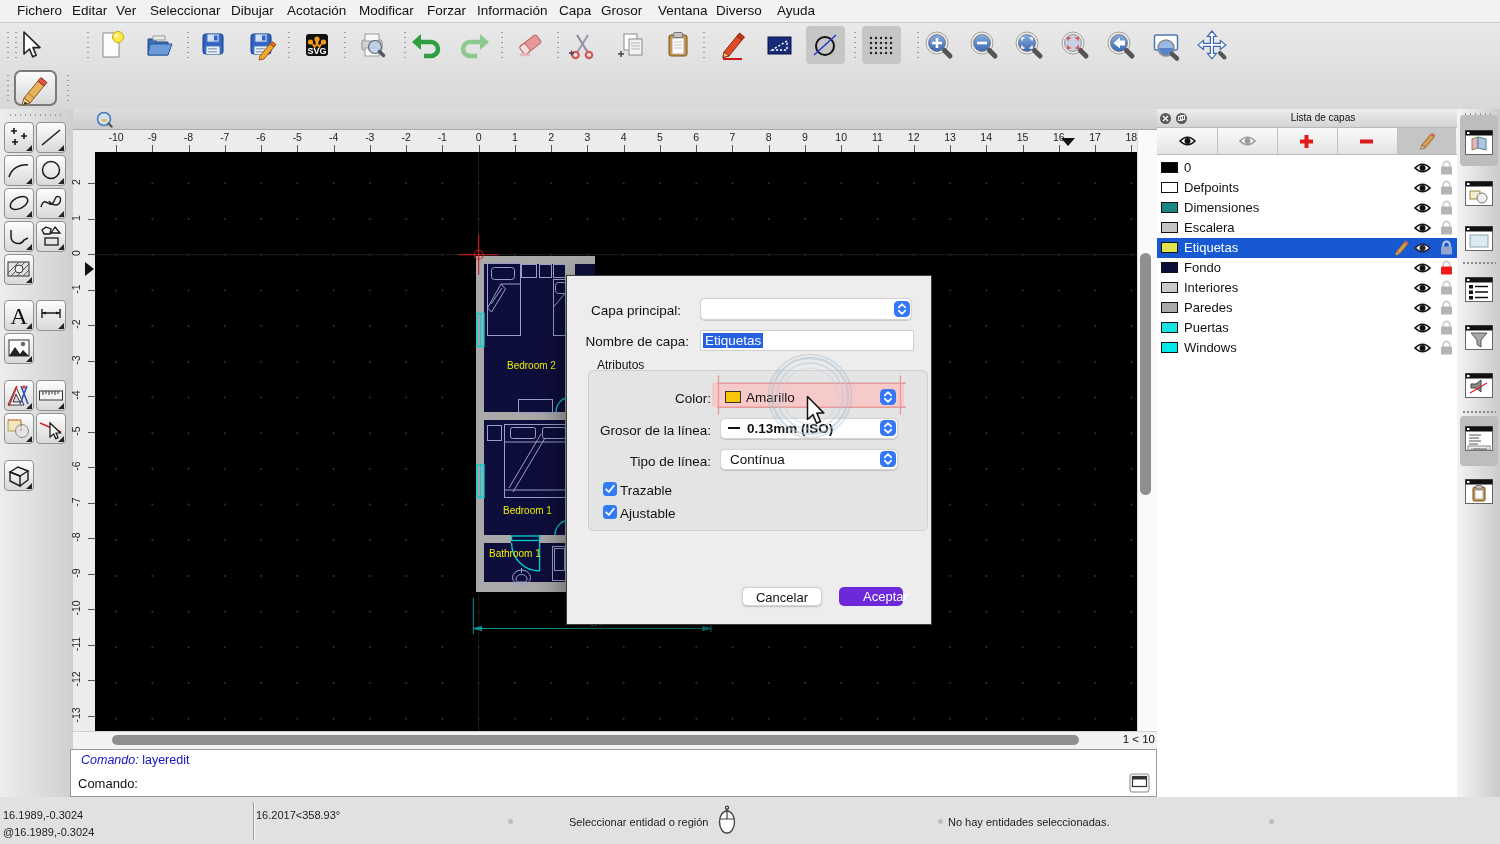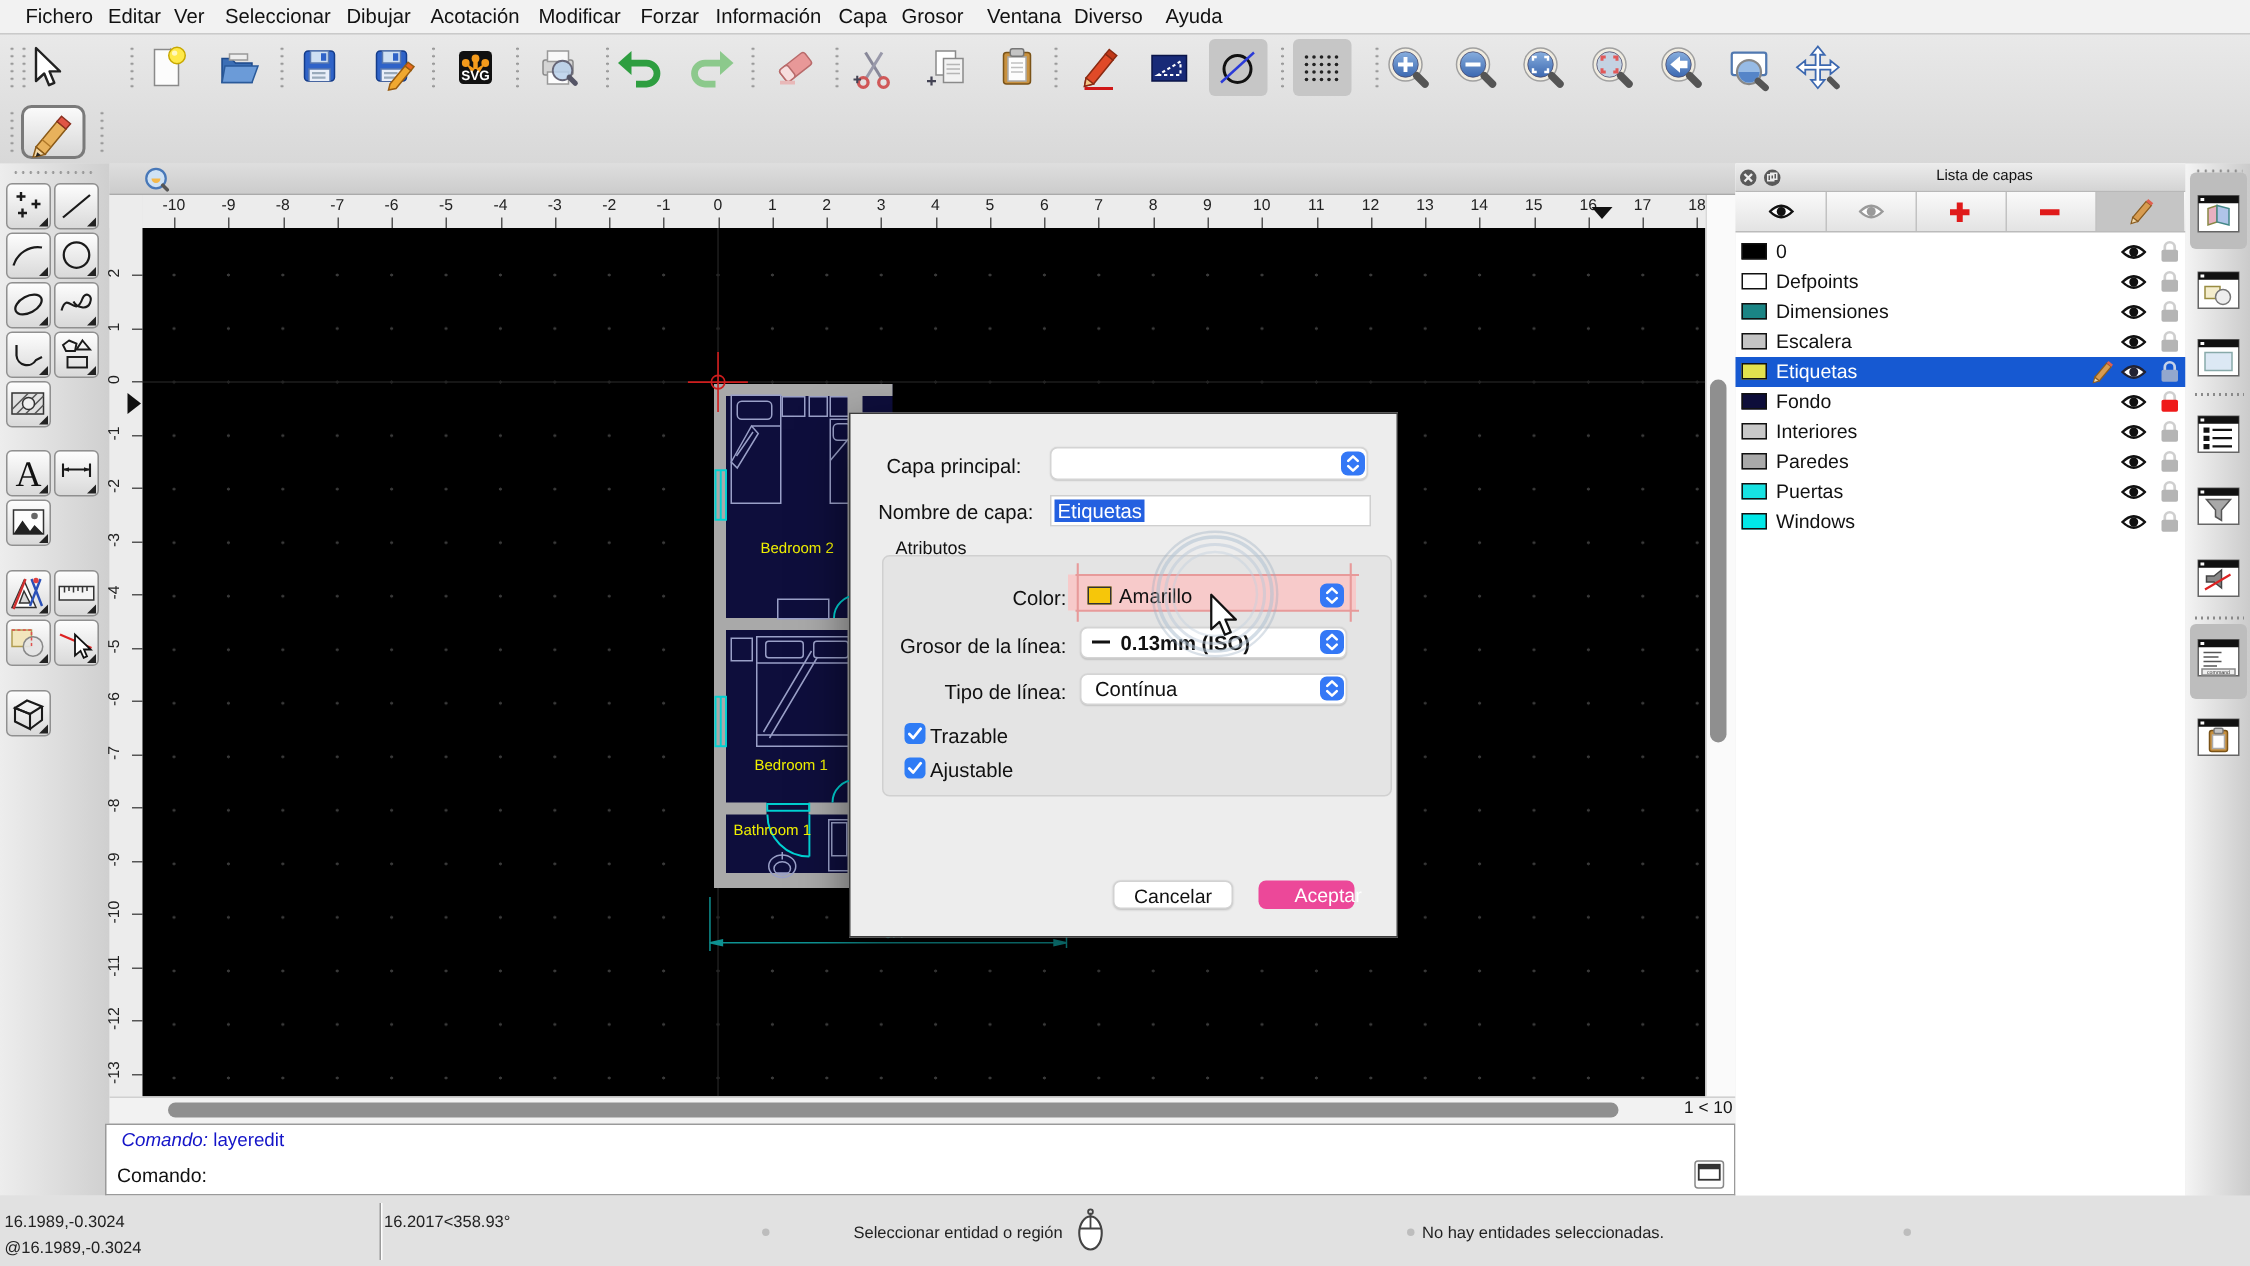--- a/index.html
+++ b/index.html
@@ -1000,14 +1000,14 @@
 </g>
 <g fill="none">
  <circle cx="243" cy="120" r="38" stroke="rgba(175,193,210,0.55)" stroke-width="2.4"></circle>
  <circle cx="243" cy="120" r="33" stroke="rgba(185,200,215,0.5)" stroke-width="2"></circle>
  <circle cx="243" cy="120" r="28" stroke="rgba(195,208,221,0.45)" stroke-width="1.6"></circle>
  <circle cx="243" cy="120" r="41.5" stroke="rgba(150,170,190,0.35)" stroke-width="1.6"></circle>
 </g>
 <path d="M240.5,120.5 l0,23 5.5,-4.9 3.6,8.6 3.9,-1.7 -3.6,-8.4 7,0 Z" fill="#fff" stroke="#111" stroke-width="1.5" stroke-linejoin="round"></path>
 </svg>
   <div class="btn" style="left:175px;top:311px;width:80px;background:#fff;border:1px solid #d2d2d2;box-shadow:0 0.5px 1.5px rgba(0,0,0,0.2);">Cancelar</div>
-  <div class="btn" style="left:272px;top:311px;width:64px;background:#ec4899;color:#fff;padding-left:24px;">Aceptar</div>
+  <div class="btn" style="left:272px;top:311px;width:64px;background:#6d28d9;color:#fff;padding-left:24px;">Aceptar</div>
 </div>
 
 </body></html>

